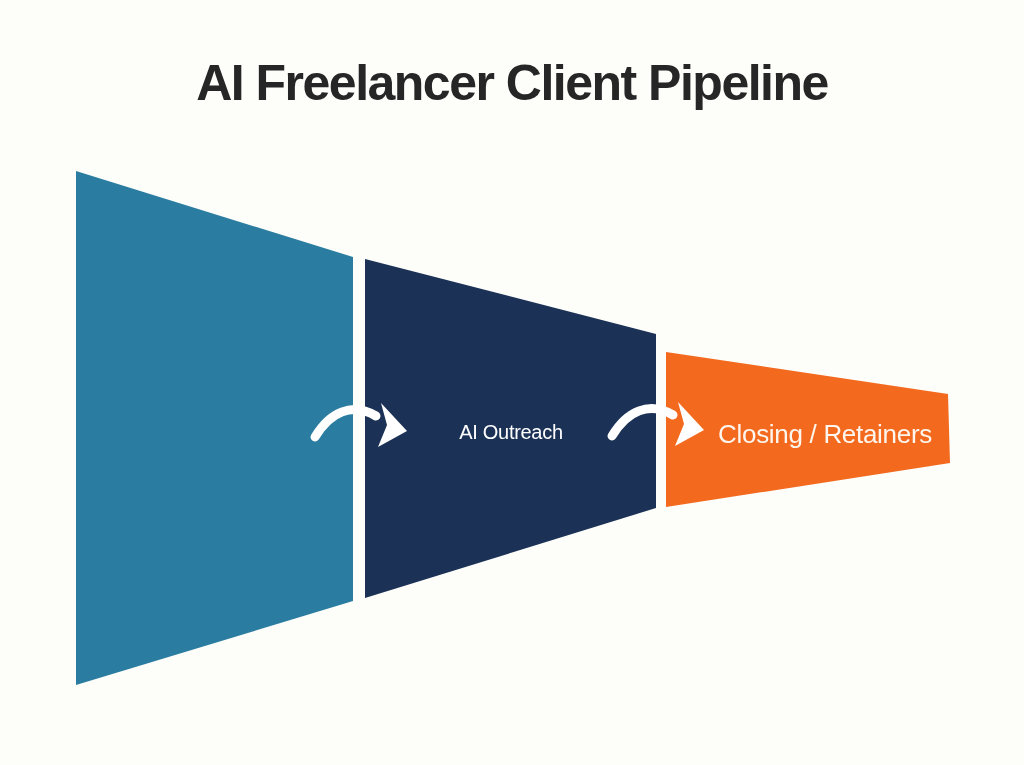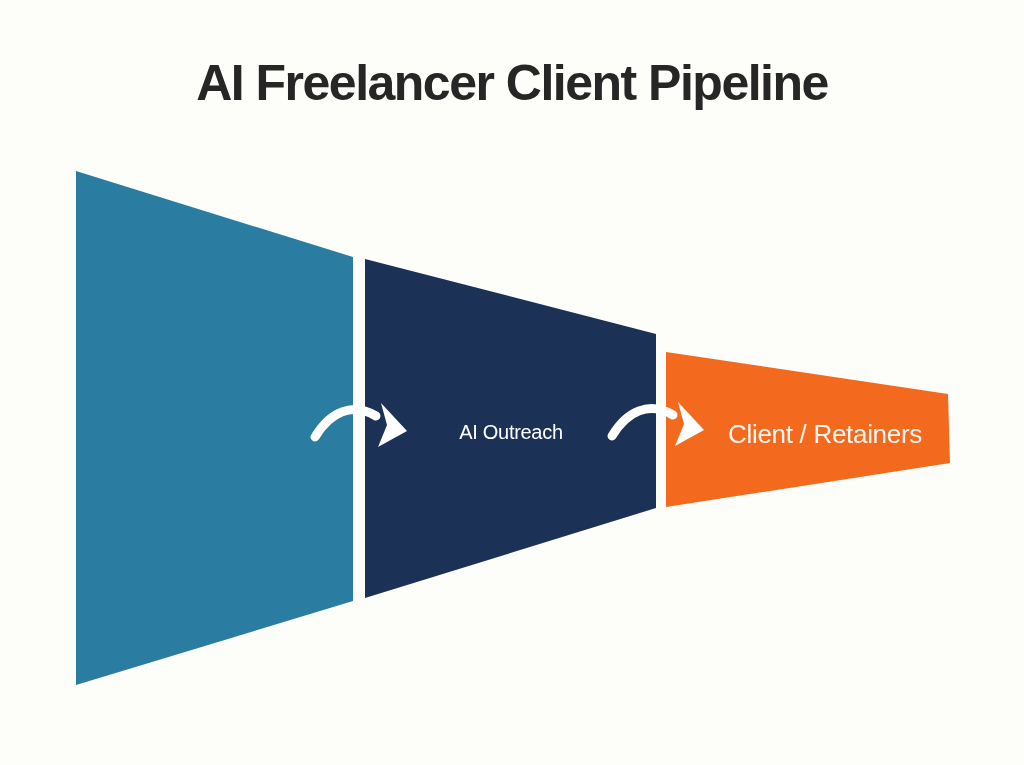--- a/index.html
+++ b/index.html
@@ -94,16 +94,16 @@
       <polygon points="381,403 407,431 378,447 387,425" fill="#ffffff"></polygon>
     </g>
   </svg>
 
 
   <div class="stage-label label-2">
     <span>AI Outreach</span>
   </div>
 
   <div class="stage-label label-3">
-    <span>Client / Retainers</span>
+    <span>Closing / Retainers</span>
   </div>
 
 </div>
 
 </body></html>

